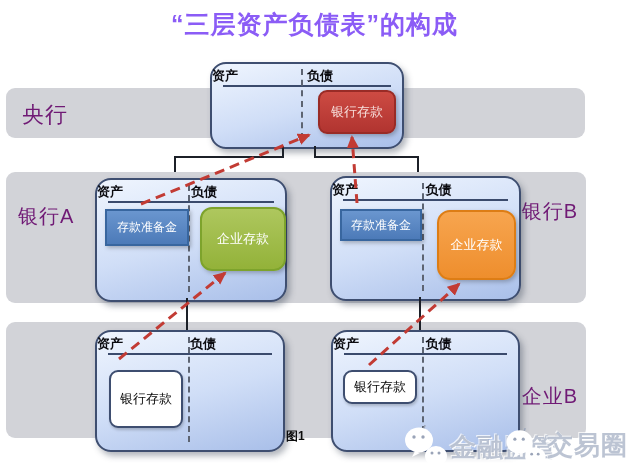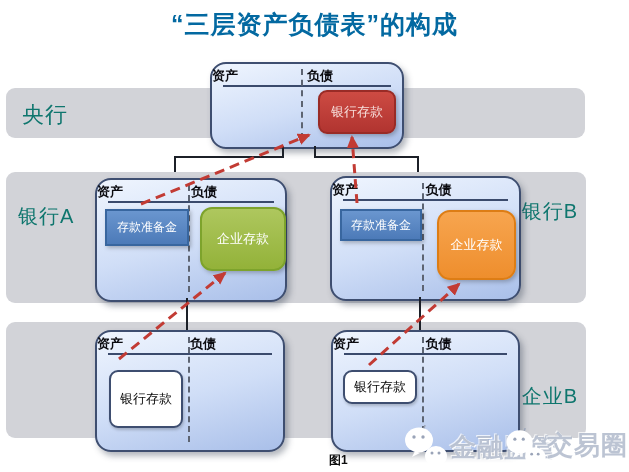--- a/index.html
+++ b/index.html
@@ -1,23 +1,23 @@
 <!DOCTYPE html>
 <html><head>
 <meta charset="utf-8">
 <style>
   html,body{margin:0;padding:0;background:#ffffff;}
   .canvas{position:relative;width:629px;height:472px;background:#ffffff;overflow:hidden;
           font-family:"Liberation Sans",sans-serif;color:#111;}
 
   .title{position:absolute;top:8px;left:0;width:100%;text-align:center;
-         font-size:25px;font-weight:bold;color:#0369a1;letter-spacing:1px;}
+         font-size:25px;font-weight:bold;color:#8b5cf6;letter-spacing:1px;}
 
   .band{position:absolute;background:#d2d3d8;border-radius:9px;}
-  .band-label{position:absolute;font-size:20px;color:#0f766e;letter-spacing:1px;white-space:nowrap;}
+  .band-label{position:absolute;font-size:20px;color:#701a75;letter-spacing:1px;white-space:nowrap;}
 
   .sheet{position:absolute;border:2px solid #3e4e70;border-radius:16px;
          background:linear-gradient(165deg,#eff5fe 0%,#d0def7 52%,#a9bfe9 100%);
          box-shadow:3px 4px 6px rgba(50,60,80,.38);}
   .sheet-hdr{position:absolute;top:3px;left:0;right:0;display:flex;
              font-weight:bold;font-size:13px;color:#0b0b10;}
   .sheet-hdr span{flex:1;text-align:left;}
   .hdr-rule{position:absolute;top:21px;left:6%;width:88%;height:2px;background:#3a4a6c;}
   .divider{position:absolute;top:5px;bottom:8px;width:0;border-left:2px dashed #5d6472;}
 
@@ -29,21 +29,21 @@
              font-size:12px;border-radius:0;}
   .item-green{background:linear-gradient(180deg,#aec75e,#93b239);border:2px solid #7da32c;
               font-size:13px;border-radius:12px;}
   .item-orange{background:linear-gradient(180deg,#f7a54f,#ee8e2d);border:2px solid #dd7d15;
                font-size:13px;border-radius:13px;}
   .item-white{background:#ffffff;border:2px solid #3e4e70;color:#0a0a0a;
               font-size:13px;border-radius:9px;box-shadow:1px 2px 3px rgba(0,0,0,.2);}
 
   .overlay{position:absolute;left:0;top:0;width:629px;height:472px;pointer-events:none;}
 
-  .caption{position:absolute;left:286px;top:452px;font-size:12px;font-weight:bold;color:#0d0d0d;margin-left:43px;}
+  .caption{position:absolute;left:286px;top:428px;font-size:12px;font-weight:bold;color:#0d0d0d;}
 
   .wm-text{position:absolute;font-size:26px;font-weight:bold;
            color:rgba(165,176,196,.75);letter-spacing:1px;white-space:nowrap;
            text-shadow:1px 1px 0 rgba(255,255,255,.95),-1px -1px 0 rgba(255,255,255,.75);}
   .wm-icon{position:absolute;}
 </style>
 </head>
 <body>
 
 <div class="canvas">

